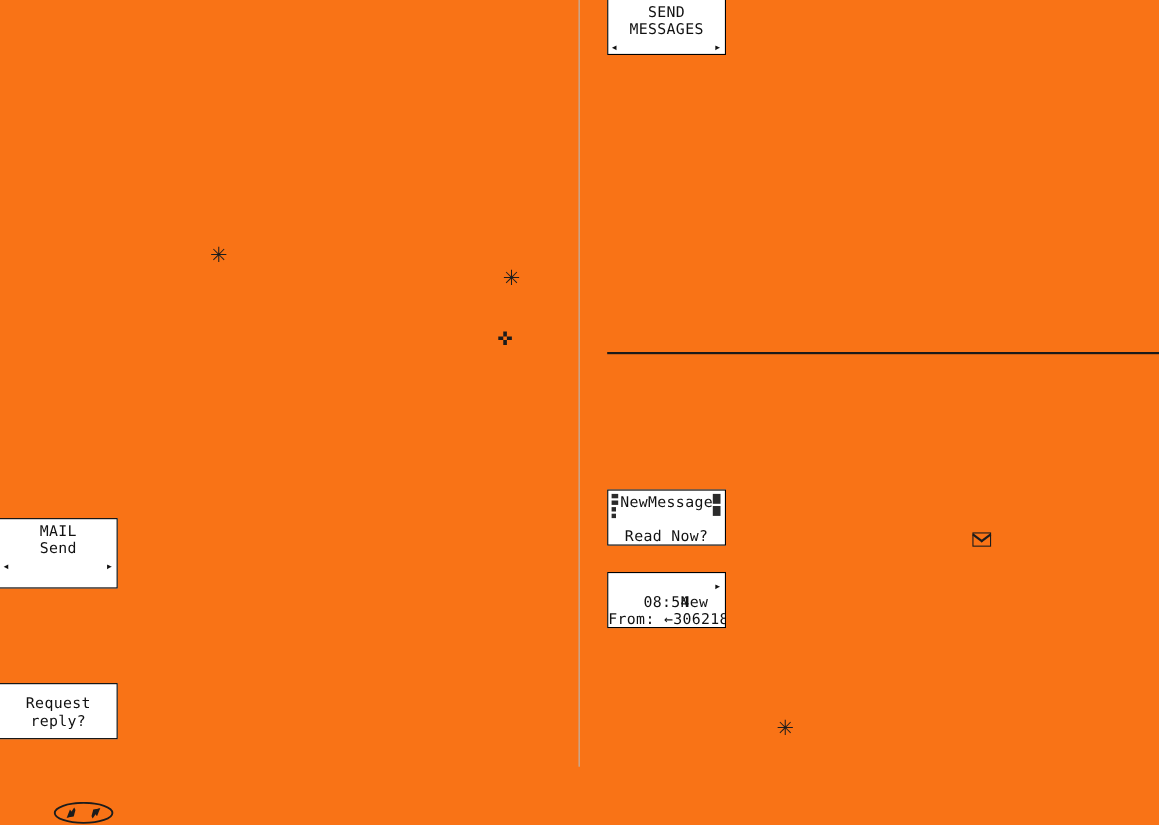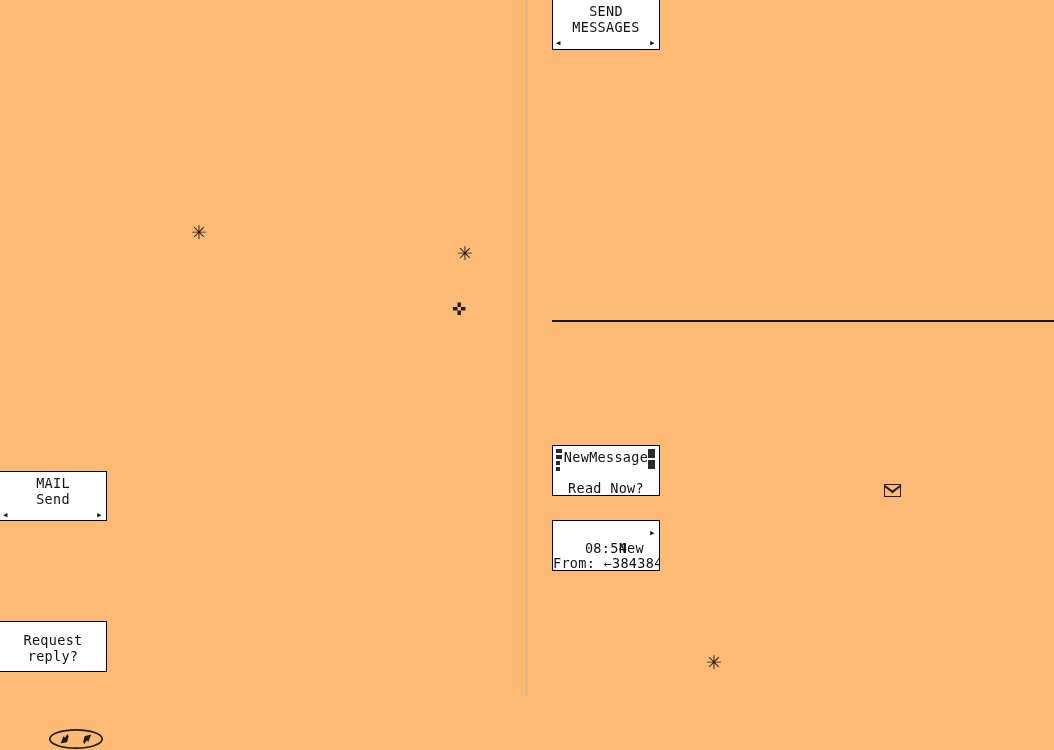--- a/index.html
+++ b/index.html
@@ -8,21 +8,21 @@
     background: #ffffff;
   }
   body {
     font-family: "Liberation Sans", sans-serif;
     color: #000000;
   }
   #page {
     position: relative;
     width: 1054px;
     height: 750px;
-    background: #fdba74;
+    background: #f97316;
     overflow: hidden;
   }
 
   
   .col-divider {
     position: absolute;
     top: 0;
     left: 526px;
     width: 1px;
     height: 697px;
@@ -148,21 +148,21 @@
   <div class="lcd" style="left:552px; top:-1px; width:108px; height:51px; padding:4px 0 0 0;">
     <div class="row">SEND</div>
     <div class="row">MESSAGES</div>
     <div class="row">
       <span class="arrow-l">◂</span>
       
       <span class="arrow-r">▸</span>
     </div>
   </div>
 
-  <div class="lcd" style="left:-1px; top:471px; width:108px; height:50px; padding:4px 0 0 0;">
+  <div class="lcd" style="left:-1px; top:471px; width:108px; height:64px; padding:4px 0 0 0;">
     <div class="row">MAIL</div>
     <div class="row">Send</div>
     <div class="row">
       <span class="arrow-l">◂</span>
       
       <span class="arrow-r">▸</span>
     </div>
   </div>
 
   <div class="lcd" style="left:-1px; top:621px; width:108px; height:51px; padding:11px 0 0 0;">
@@ -185,21 +185,21 @@
     <div class="row"></div>
     <div class="row">Read Now?</div>
   </div>
 
   <div class="lcd" style="left:552px; top:520px; width:108px; height:51px; padding:4px 0 0 0;">
     <div class="row">
       <span>New</span>
       <span class="arrow-r">▸</span>
     </div>
     <div class="row">08:54</div>
-    <div class="row">From: ←384384</div>
+    <div class="row">From: ←306218</div>
   </div>
 
   <span class="glyph asterisk" style="left:191px; top:223px;">✳</span>
   <span class="glyph asterisk" style="left:457px; top:244px;">✳</span>
   <span class="glyph arrow-left" style="left:452px; top:301px;">✜</span>
   <span class="glyph asterisk" style="left:706px; top:653px;">✳</span>
 
   <span class="env-icon" style="left:884px; top:484px;"></span>
 
   <span class="navkey" style="left:48px; top:729px;">

